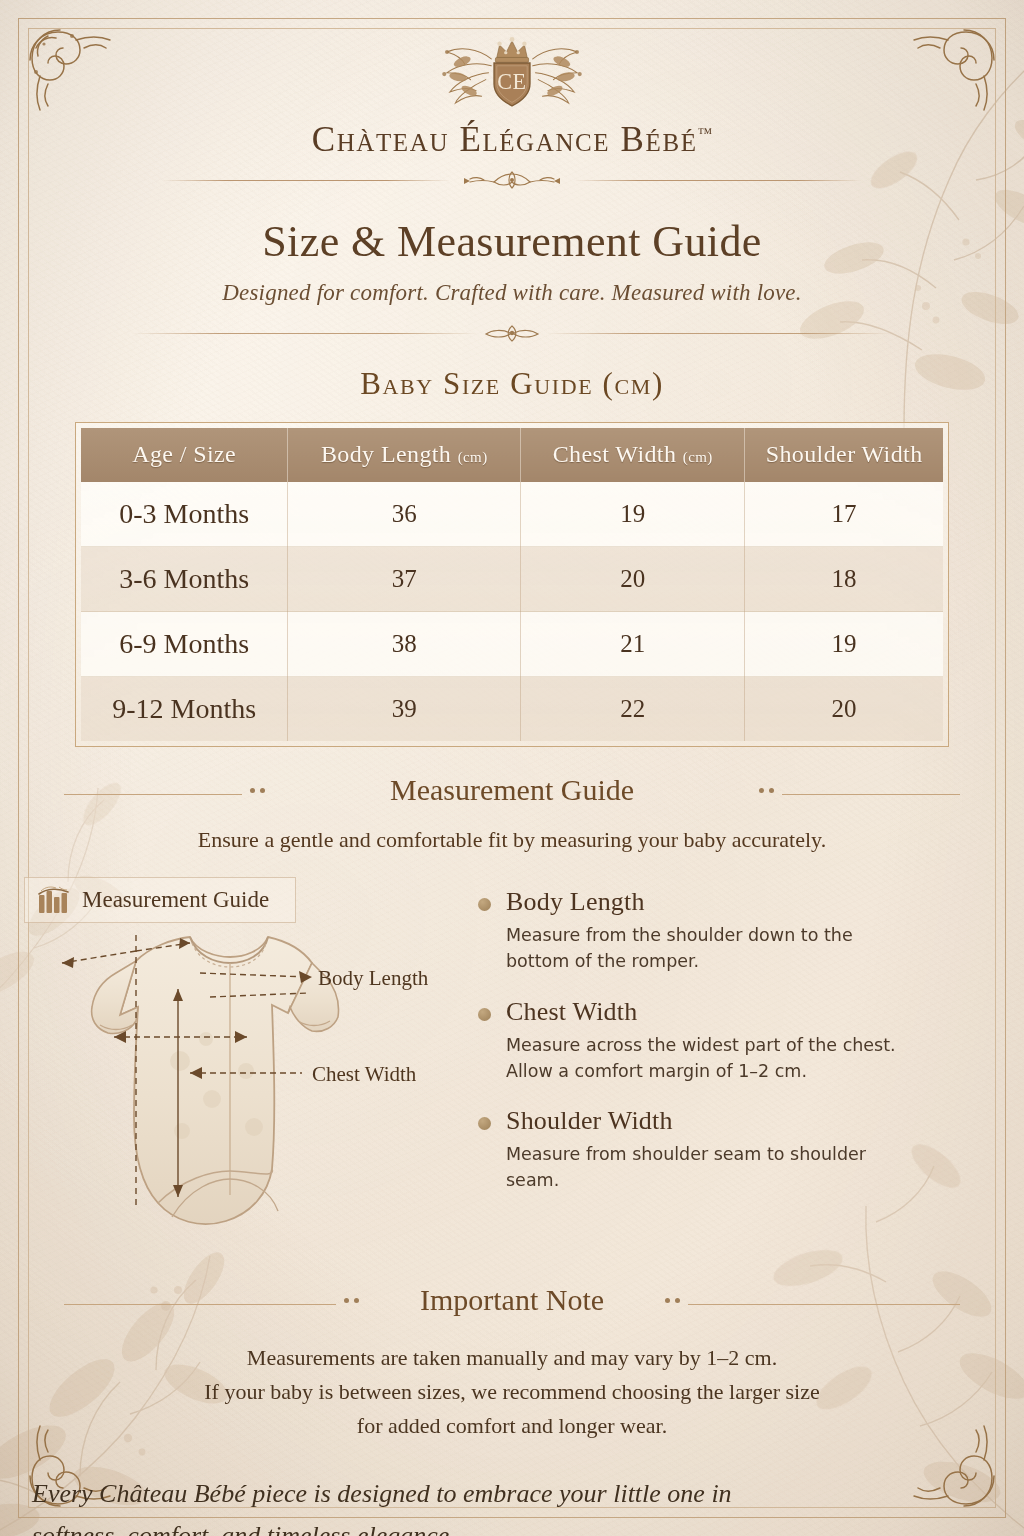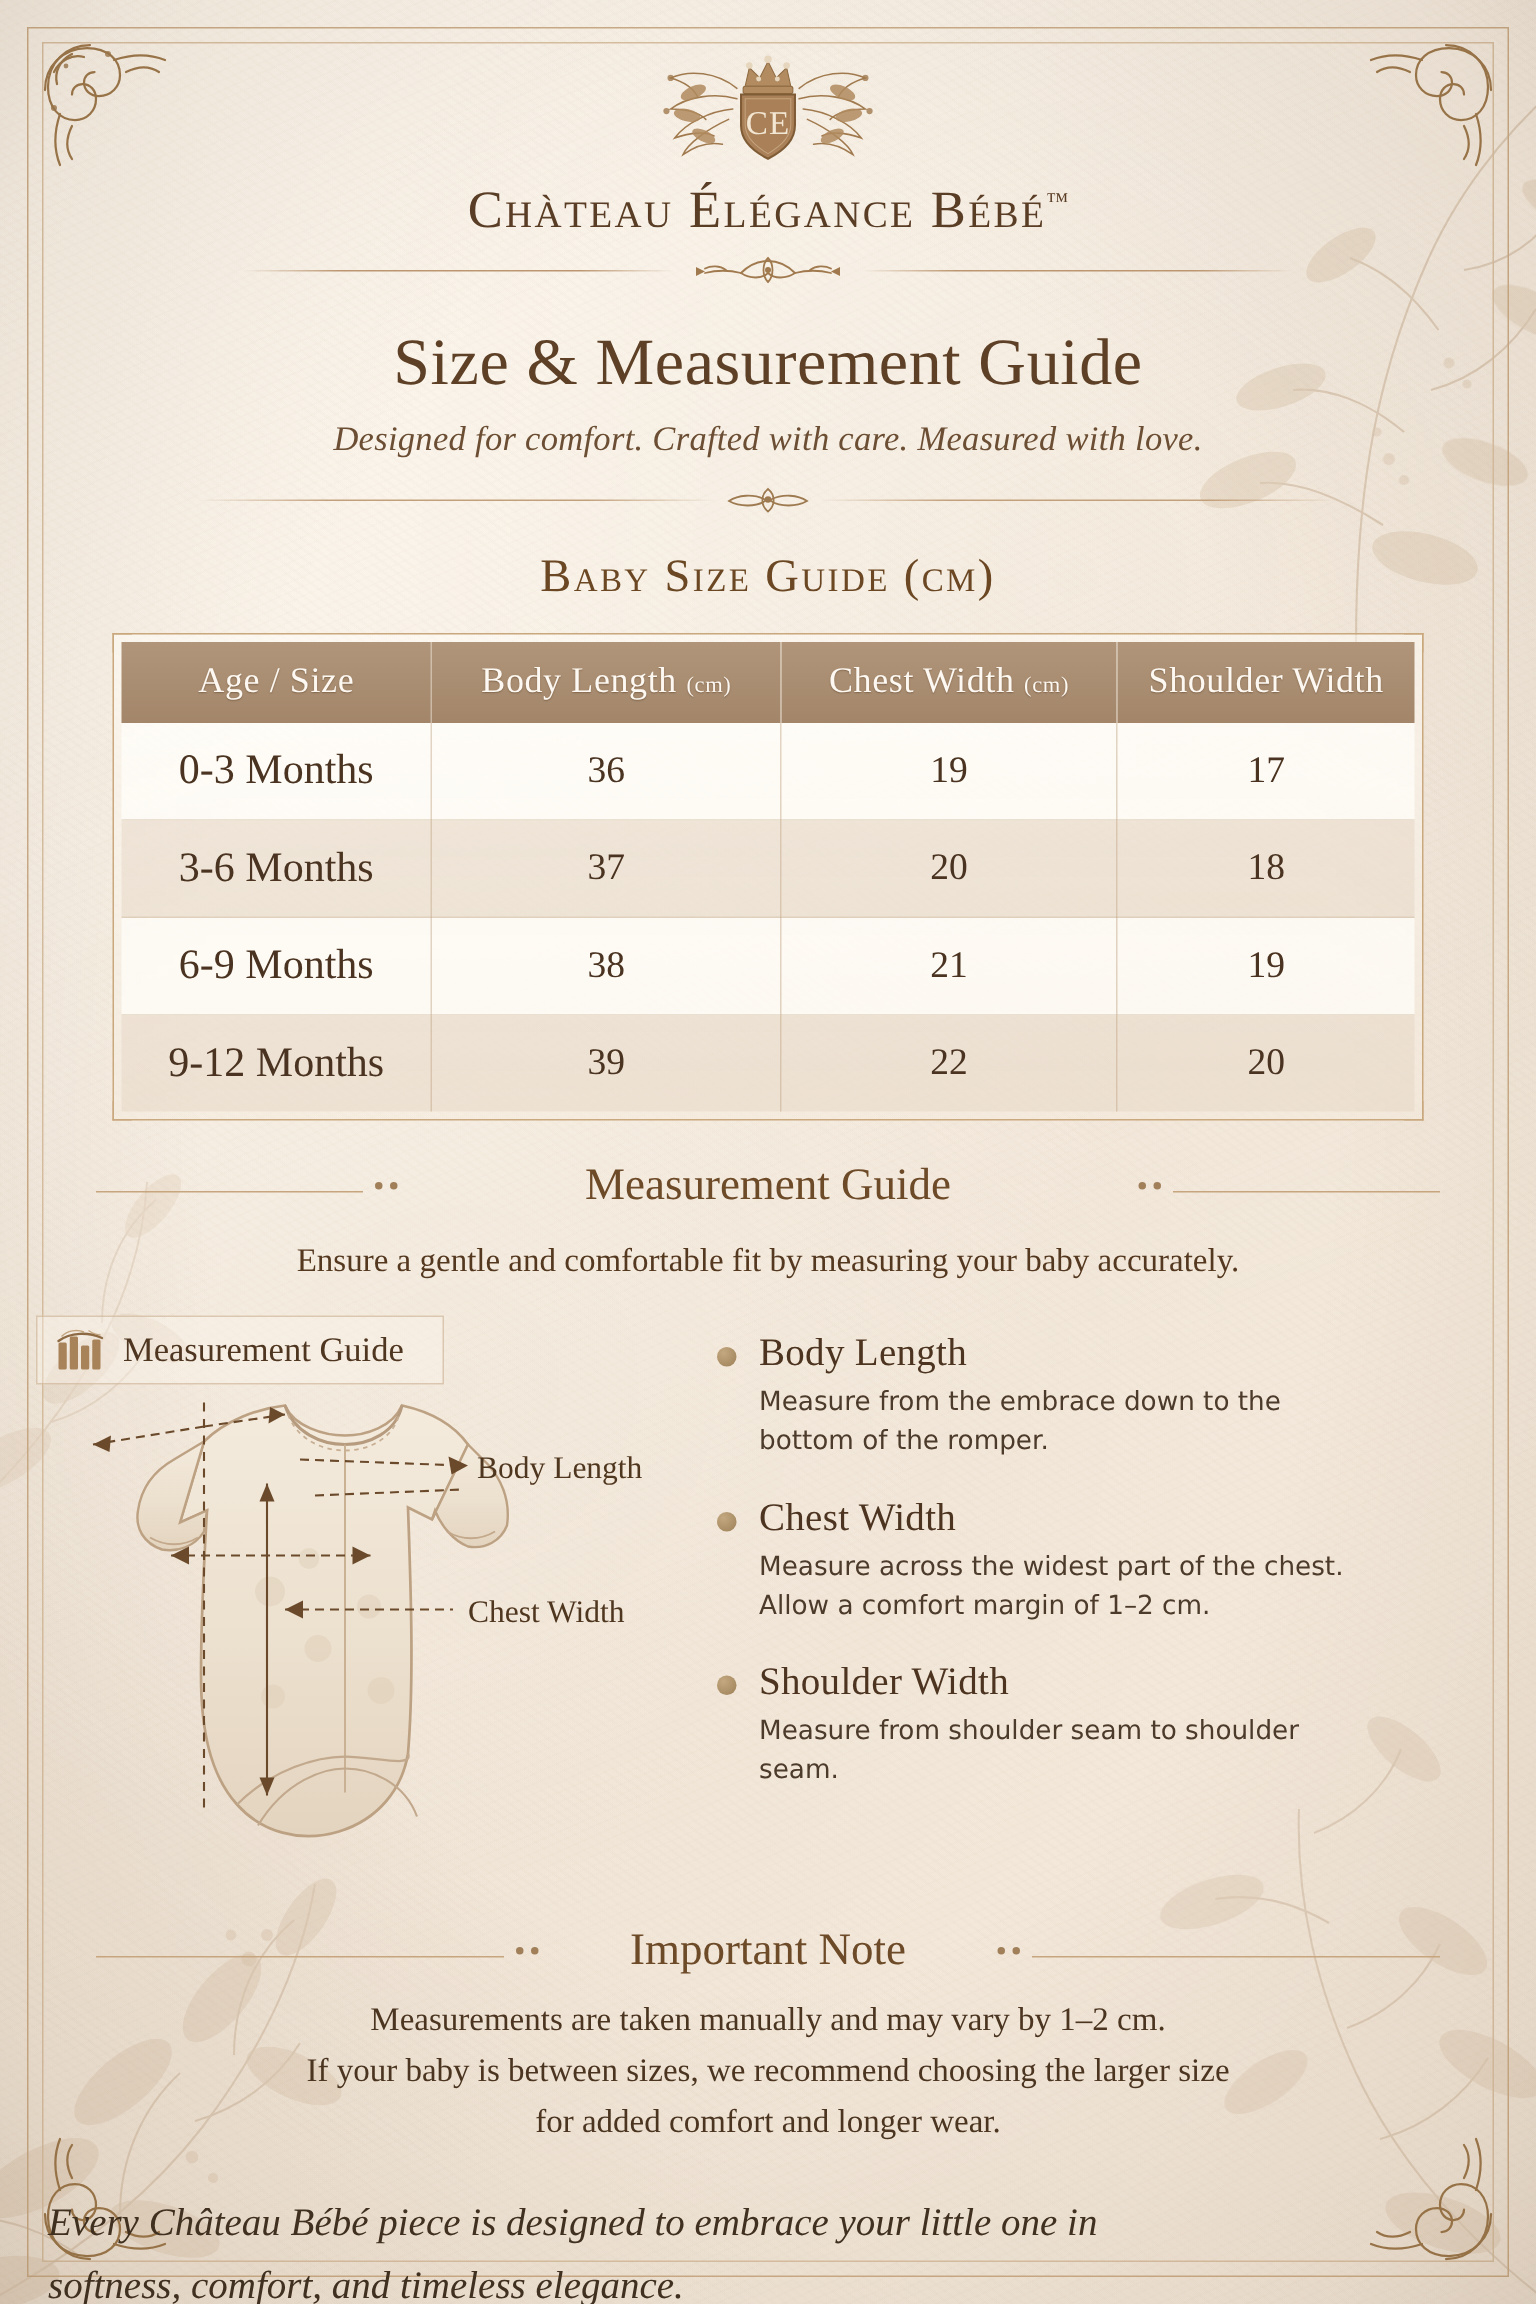--- a/index.html
+++ b/index.html
@@ -177,21 +177,21 @@
   }
   .bullet h3{
     font-size:26px; font-weight:400; color:#4d3420; letter-spacing:.2px;
   }
   .bullet p{
     font-family:"DejaVu Sans", sans-serif;
     font-size:17.5px; line-height:1.5; color:#4c3a2a; margin-top:5px;
   }
 
   
-  .note{ text-align:center; margin-top:4px; }
+  .note{ text-align:center; margin-top:16px; }
   .note p{ font-size:22px; color:#4b3520; line-height:1.55; }
   .note b{ font-weight:400; }
 
   .footer{
     margin-top:30px;
     font-style:italic; font-size:26px; color:#40301f; line-height:1.6;
   }
 </style>
 </head>
 <body>
@@ -585,21 +585,21 @@
           <polygon points="150,152 162,146 162,158"></polygon>
         </g>
         <text x="278" y="64" font-family="Liberation Serif, serif" font-size="21" fill="#4f361f">Body Length</text>
         <text x="272" y="160" font-family="Liberation Serif, serif" font-size="21" fill="#4f361f">Chest Width</text>
       </svg>
 
       <div class="bullets">
         <div class="bullet">
           <span class="dot"></span>
           <h3>Body Length</h3>
-          <p>Measure from the embrace down to the bottom of the romper.</p>
+          <p>Measure from the shoulder down to the bottom of the romper.</p>
         </div>
         <div class="bullet">
           <span class="dot"></span>
           <h3>Chest Width</h3>
           <p>Measure across the widest part of the chest. Allow a comfort margin of 1–2 cm.</p>
         </div>
         <div class="bullet">
           <span class="dot"></span>
           <h3>Shoulder Width</h3>
           <p>Measure from shoulder seam to shoulder seam.</p>

